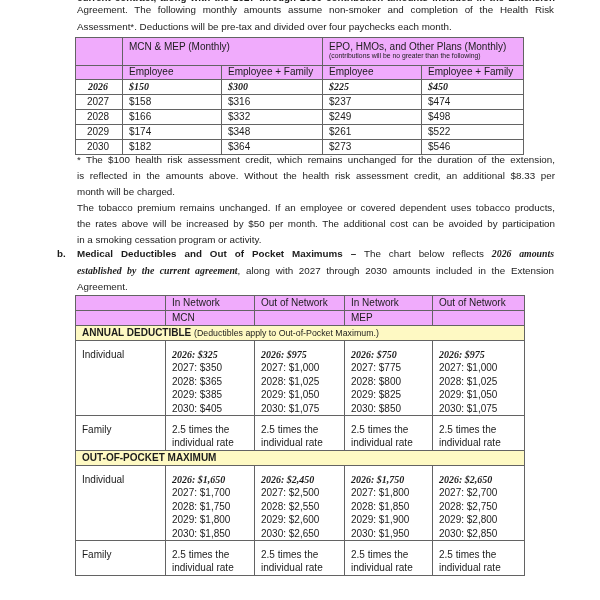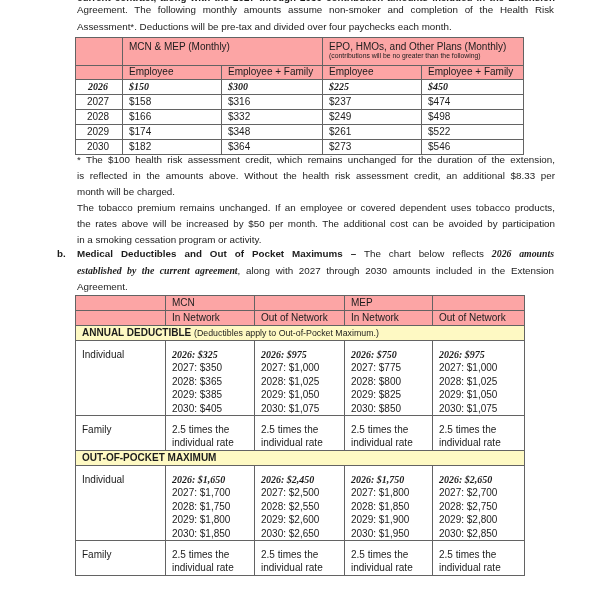--- a/index.html
+++ b/index.html
@@ -19,21 +19,21 @@
 
   #para1 { left:77px; top:2px;  width:477px; line-height:16.5px; }
   #footnote { left:77px; top:152px; width:478px; line-height:15.9px; }
   #sectionb { left:57px; top:246px; width:497px; line-height:16.5px; }
   #sectionb .ind { padding-left:20px; }
   #sectionb .marker { position:absolute; left:0; top:0; font-weight:700; }
 
   
   table { position:absolute; border-collapse:collapse; table-layout:fixed; }
   td { border:1px solid #636363; padding:0 2px 0 6px; vertical-align:top; overflow:hidden; font-size:10px; }
-  .gray { background:#fca5a5; }
+  .gray { background:#f0abfc; }
 
   .t1 { left:75px; top:37px; width:448px; }
   .t1 .ghead td { height:24px; padding-top:3px; }
   .t1 .gtitle { font-size:10px; line-height:11px; }
   .t1 .gnote  { font-size:6.8px; line-height:7.5px; }
   .t1 .shead td { height:13px; font-size:10px; line-height:12px;margin-left:7px; }
   .t1 .drow td { height:14px; line-height:13px; }
   .t1 .ycell { text-align:center; padding-left:0; }
 
   .t2 { left:75px; top:295px; width:449px; }
@@ -142,31 +142,31 @@
     <colgroup>
         <col style="width:90px">
         <col style="width:89px">
         <col style="width:90px">
         <col style="width:88px">
         <col style="width:92px">
       </colgroup>
     <tbody>
       <tr class="hrow">
         <td class="gray"></td>
-        <td class="gray">MCN</td>
-        <td class="gray"></td>
-        <td class="gray">MEP</td>
-        <td class="gray"></td>
-      </tr>
-      <tr class="hrow">
-        <td class="gray"></td>
         <td class="gray">In Network</td>
         <td class="gray">Out of Network</td>
         <td class="gray">In Network</td>
         <td class="gray">Out of Network</td>
+      </tr>
+      <tr class="hrow">
+        <td class="gray"></td>
+        <td class="gray">MCN</td>
+        <td class="gray"></td>
+        <td class="gray">MEP</td>
+        <td class="gray"></td>
       </tr>
       <tr class="band">
         <td colspan="5"><span class="b">ANNUAL DEDUCTIBLE</span> <span class="note">(Deductibles apply to Out-of-Pocket Maximum.)</span></td>
       </tr>
       <tr class="drow">
         <td>Individual</td>
         <td>
             <div class="bi">2026: $325</div>
             <div class="pre">2027: $350
 2028: $365

